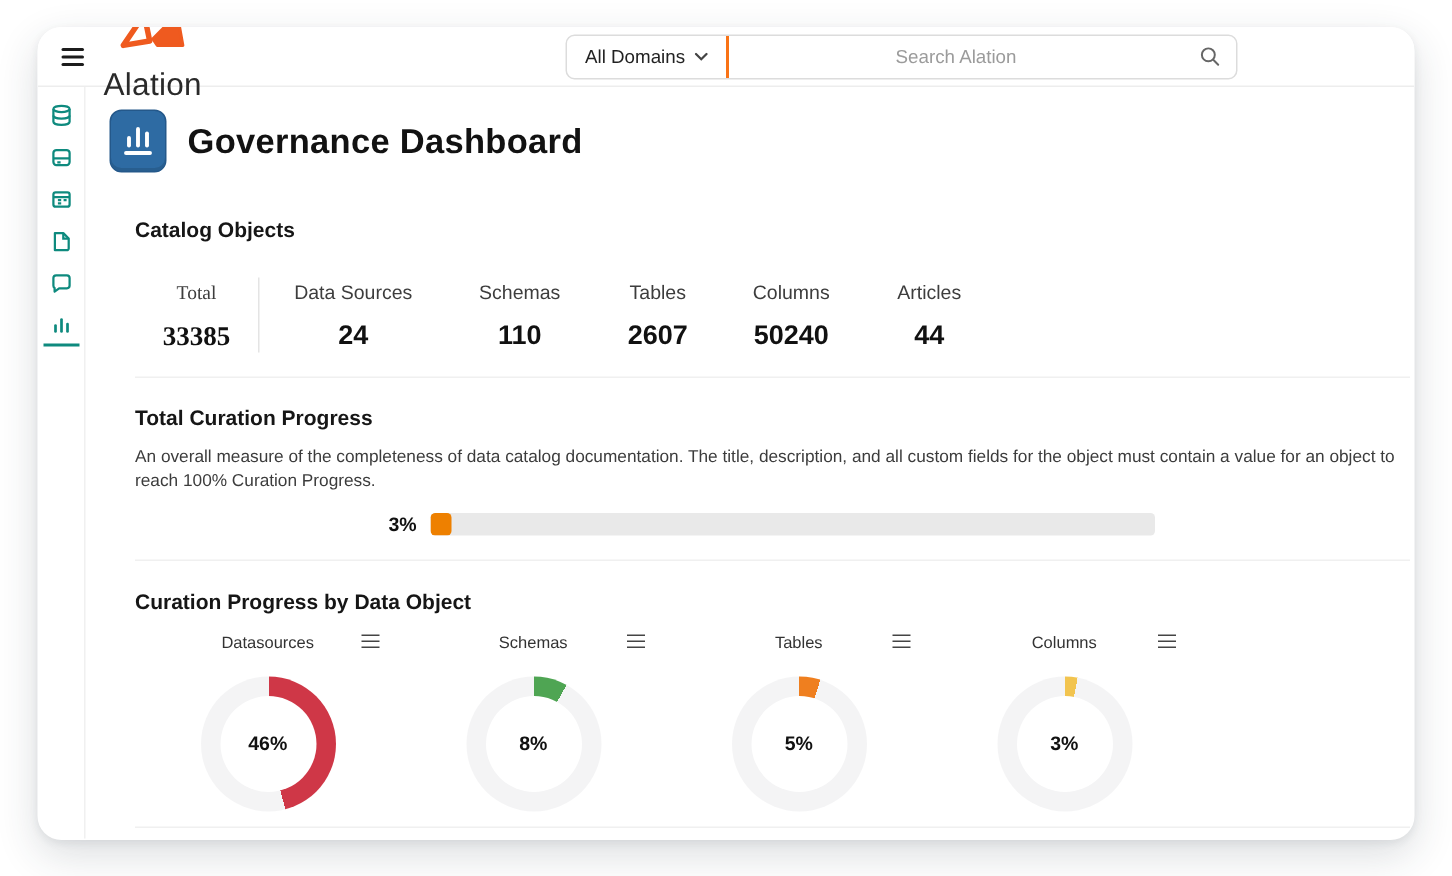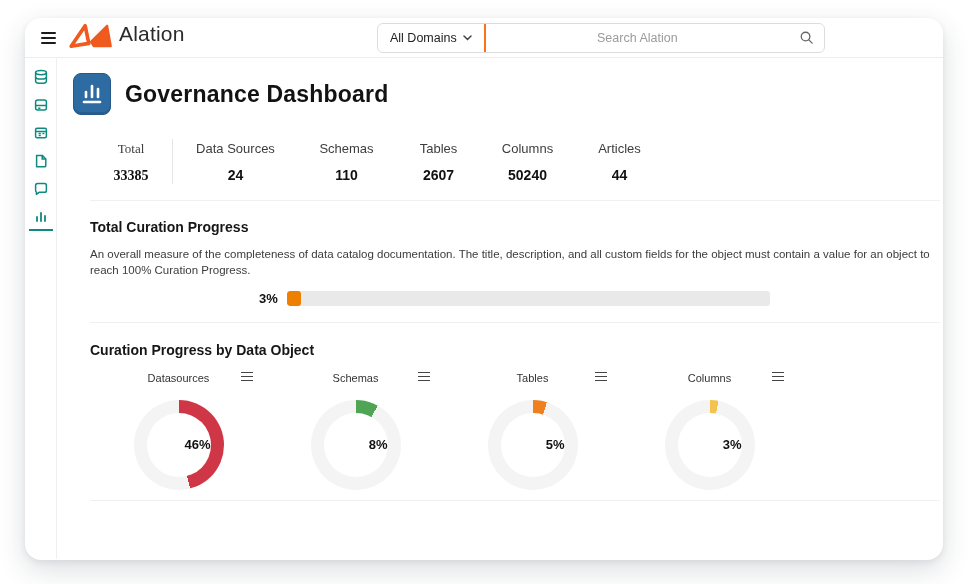--- a/index.html
+++ b/index.html
@@ -9,21 +9,21 @@
     position:absolute; left:25px; top:18px; width:918px; height:542px;
     background:#fff; border-radius:16px;
     box-shadow:0 10px 28px rgba(40,50,60,.16), 0 2px 6px rgba(40,50,60,.08);
     overflow:hidden;
   }
 
   
   .topbar{ height:40px; display:flex; align-items:center; padding:0 14px 0 10px; background:#fff; border-bottom:1px solid #ededed;}
   .hamburger{ width:26px; height:26px; border:none; background:transparent; cursor:pointer; display:flex; flex-direction:column; justify-content:center; gap:3px; align-items:center;}
   .hamburger i{ display:block; width:15px; height:2px; background:#1c1c1c; border-radius:1px;}
-  .brand{ display:flex; gap:6px; margin-left:8px;}
+  .brand{ display:flex; align-items:center; gap:6px; margin-left:8px;flex-direction:column;}
   .brand-name{ font-size:21px; font-weight:500; color:#2a2a2a; letter-spacing:.2px;}
   .search-wrap{ margin-left:auto; margin-right:104px; width:448px; height:30px; border:1px solid #dcdcdc; border-radius:6px; display:flex; align-items:stretch; background:#fff;}
   .domain-btn{ display:flex; align-items:center; gap:6px; padding:0 12px; font-size:12.5px; font-weight:400; color:#222; background:transparent; border:none; border-right:2px solid #f97316; cursor:pointer; white-space:nowrap;}
   .search-input{ flex:1; border:none; outline:none; padding:0 10px; font-size:12.5px; color:#737373; font-family:Liberation Sans, sans-serif;text-align:center;}
   .search-input::placeholder{ color:#9b9b9b;}
   .search-btn{ border:none; background:transparent; display:flex; align-items:center; padding:0 10px; cursor:pointer;}
 
   
   .body-row{ display:flex; height:501px;}
   .side-nav{ width:32px; border-right:1px solid #f0f0f0; padding-top:8px; display:flex; flex-direction:column; align-items:center; gap:7px;}
@@ -35,21 +35,21 @@
   .page-icon{ width:38px; height:42px; border-radius:8px; background:#2e6ba3; border:1px solid #24588a; display:flex; align-items:center; justify-content:center; box-shadow:inset 0 -2px 0 rgba(0,0,0,.12);}
   .page-title{ font-size:23px; font-weight:700; color:#121212; letter-spacing:.2px;}
 
   .sect{ margin-left:17px;}
   .sect-heading{ font-size:14px; font-weight:700; color:#161616;}
   .h-catalog{ margin-top:30px;}
 
   .stats-row{ display:flex; margin-top:24px;}
   .stat{ text-align:center; padding-top:2px;}
   .stat-label{ font-size:13px; color:#3d3d3d;}
-  .stat-value{ font-size:14px; font-weight:700; color:#111; margin-top:11px;}
+  .stat-value{ font-size:18px; font-weight:700; color:#111; margin-top:11px;}
   .stat.w0{width:83px; border-right:1px solid #e4e4e4;font-family:Liberation Serif, serif;}
   .stat.w1{width:125px;} .stat.w2{width:97px;} .stat.w3{width:87px;}
   .stat.w4{width:91px;} .stat.w5{width:93px;} .stat.w6{width:94px;}
 
   .divider{ border:none; border-top:1px solid #f0f0f0; margin:16px 0 0 17px; width:850px;}
 
   .h-tcp{ margin-top:18px;}
   .tcp-desc{ margin-top:12px; font-size:11.5px; line-height:1.38; color:#3c3c3c; max-width:852px;}
   .progress-row{ display:flex; align-items:center; margin-top:12px; margin-left:186px; gap:9px;}
   .progress-pct{ font-size:13px; font-weight:700; color:#111;}
@@ -57,21 +57,21 @@
   .progress-fill{ height:100%; border-radius:3px; min-width:14px;}
 
   .h-cpo{ margin-top:19px;}
   .charts-row{ display:flex; margin-top:12px; margin-left:17px;}
   .chart{ width:177px;}
   .chart-head{ position:relative; height:16px; display:flex; align-items:center; justify-content:center;}
   .chart-title{ font-size:11px; color:#333;}
   .chart-menu{ position:absolute; right:12px; top:0; width:16px; height:14px; border:none; background:transparent; cursor:pointer; display:flex; flex-direction:column; justify-content:center; gap:2.5px; align-items:center;}
   .chart-menu i{ display:block; width:12px; height:1.5px; background:#444;}
   .donut{ width:90px; height:90px; border-radius:50%; margin:14px auto 0; position:relative;}
-  .hole{ position:absolute; inset:13px; background:#fff; border-radius:50%; display:flex; align-items:center; justify-content:flex-end;}
+  .hole{ position:absolute; inset:13px; background:#fff; border-radius:50%; display:flex; align-items:center; justify-content:center;}
   .donut-label{ font-size:13px; font-weight:700; color:#111;}
   .bottom-line{ margin-top:10px;}
 </style>
 </head>
 <body>
 
 <div class="app-card">
 
   <div class="topbar">
     <button class="hamburger">
@@ -160,20 +160,21 @@
           <svg width="24" height="26" viewBox="0 0 24 26" stroke="#fff" stroke-linecap="round">
             <line x1="6" y1="16" x2="6" y2="11" stroke-width="2.6"></line>
             <line x1="12" y1="16" x2="12" y2="5" stroke-width="2.6"></line>
             <line x1="18" y1="16" x2="18" y2="8" stroke-width="2.6"></line>
             <line x1="4" y1="21" x2="20" y2="21" stroke-width="2.6"></line>
           </svg>
         </div>
         <h1 class="page-title">Governance Dashboard</h1>
       </div>
 
+      <h2 class="sect-heading sect h-catalog">Catalog Objects</h2>
 
       <div class="stats-row sect">
         <div class="stat w0">
           <div class="stat-label">Total</div>
           <div class="stat-value">33385</div>
         </div>
         <div class="stat w1">
           <div class="stat-label">Data Sources</div>
           <div class="stat-value">24</div>
         </div>

